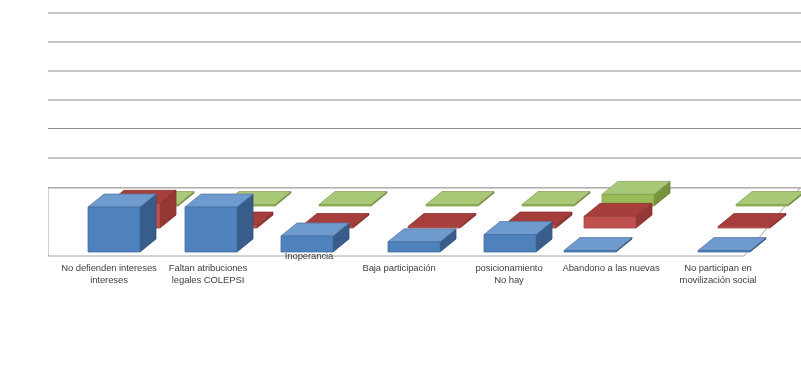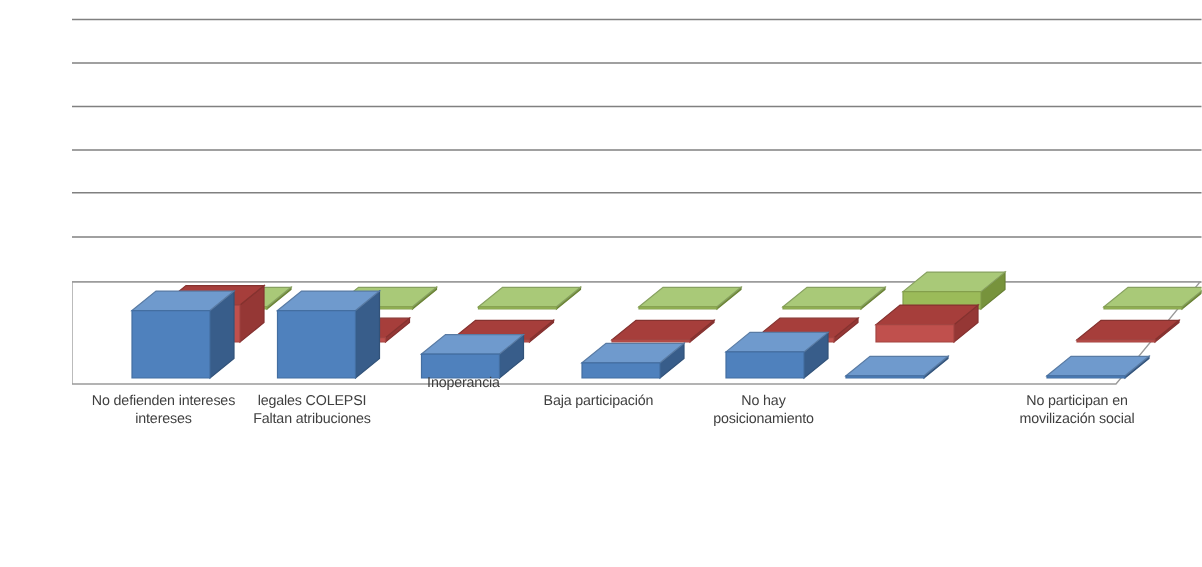--- a/index.html
+++ b/index.html
@@ -162,33 +162,34 @@
           <polygon points="650,250.55 702,250.55 702,252 650,252" fill="#4F81BD" stroke="#436ea1" stroke-width="0.8" stroke-linejoin="miter"></polygon>
         </g>
       </g>
   </svg>
   <div id="labels-layer">
       <div class="cat-label" style="left: 2px; top: 262px; width: 118px;">
         <div>No defienden intereses</div>
         <div>intereses</div>
       </div>
       <div class="cat-label" style="left: 108px; top: 262px; width: 104px;">
+        <div>Faltan atribuciones</div>
         <div>legales COLEPSI</div>
-        <div>Faltan atribuciones</div>
       </div>
       <div class="cat-label" style="left: 212px; top: 250px; width: 98px;">
         <div>Inoperancia</div>
       </div>
       <div class="cat-label" style="left: 296px; top: 262px; width: 110px;">
         <div>Baja participación</div>
       </div>
       <div class="cat-label" style="left: 406px; top: 262px; width: 110px;">
+        <div>posicionamiento</div>
         <div>No hay</div>
-        <div>posicionamiento</div>
       </div>
       <div class="cat-label" style="left: 500px; top: 262px; width: 126px;">
+        <div>Abandono a las nuevas</div>
       </div>
       <div class="cat-label" style="left: 612px; top: 262px; width: 116px; text-align: center;">
         <div>No participan en</div>
         <div>movilización social</div>
       </div>
     </div>
 </div>
 
 </body></html>

